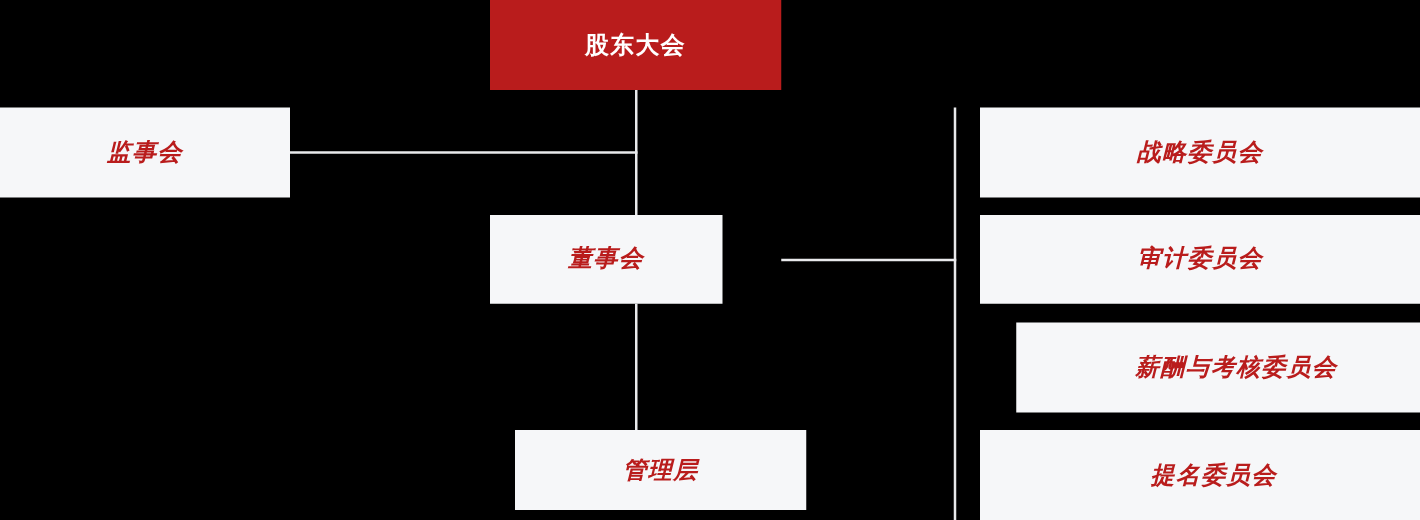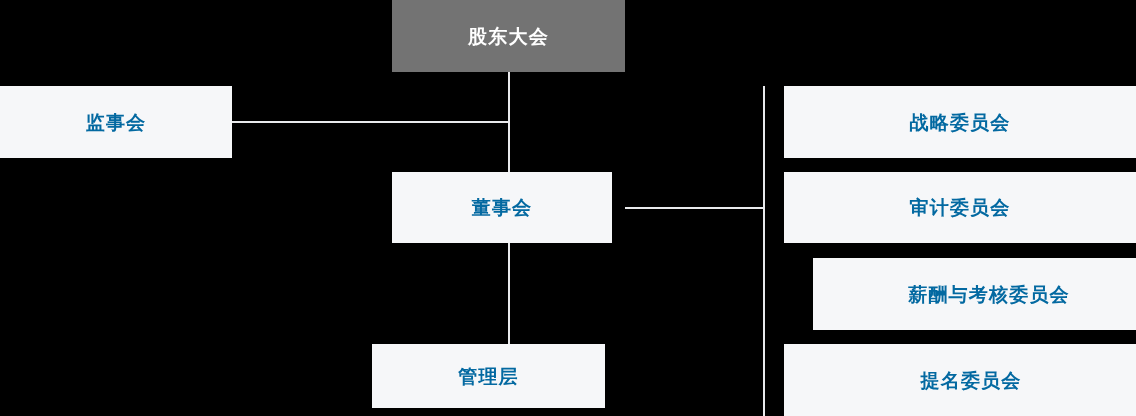--- a/index.html
+++ b/index.html
@@ -26,24 +26,25 @@
     box-sizing: border-box;
     font-size: 19px;
     font-weight: 700;
     letter-spacing: 1.2px;
     line-height: 1.2;
     text-align: center;
     white-space: nowrap;
   }
   .node-light {
     background: #f6f7f9;
-    color: #0369a1;
+    color: #b91c1c;
+    font-style: italic;
   }
   .node-primary {
-    background: #737373;
+    background: #b91c1c;
     color: #ffffff;
   }
   .connector {
     position: absolute;
     background: #e9eaec;
   }
   .connector-v { width: 2px; }
   .connector-h { height: 2px; }
 </style>
 </head>
@@ -58,25 +59,25 @@
   <div class="connector connector-v" style="left:763px; top:86px; height:330px;"></div>
 
   <div class="node node-primary" style="left:392px; top:0px; width:233px; height:72px;">
     <span>股东大会</span>
   </div>
 
   <div class="node node-light" style="left:0px; top:86px; width:232px; height:72px;">
     <span>监事会</span>
   </div>
 
-  <div class="node node-light" style="left:392px; top:172px; width:220px; height:71px;">
+  <div class="node node-light" style="left:392px; top:172px; width:186px; height:71px;">
     <span>董事会</span>
   </div>
 
-  <div class="node node-light" style="left:372px; top:344px; width:233px; height:64px;">
+  <div class="node node-light" style="left:412px; top:344px; width:233px; height:64px;">
     <span>管理层</span>
   </div>
 
   <div class="node node-light" style="left:784px; top:172px; width:352px; height:71px;">
     <span>审计委员会</span>
   </div>
 
   <div class="node node-light" style="left:784px; top:86px; width:352px; height:72px;">
     <span>战略委员会</span>
   </div>

